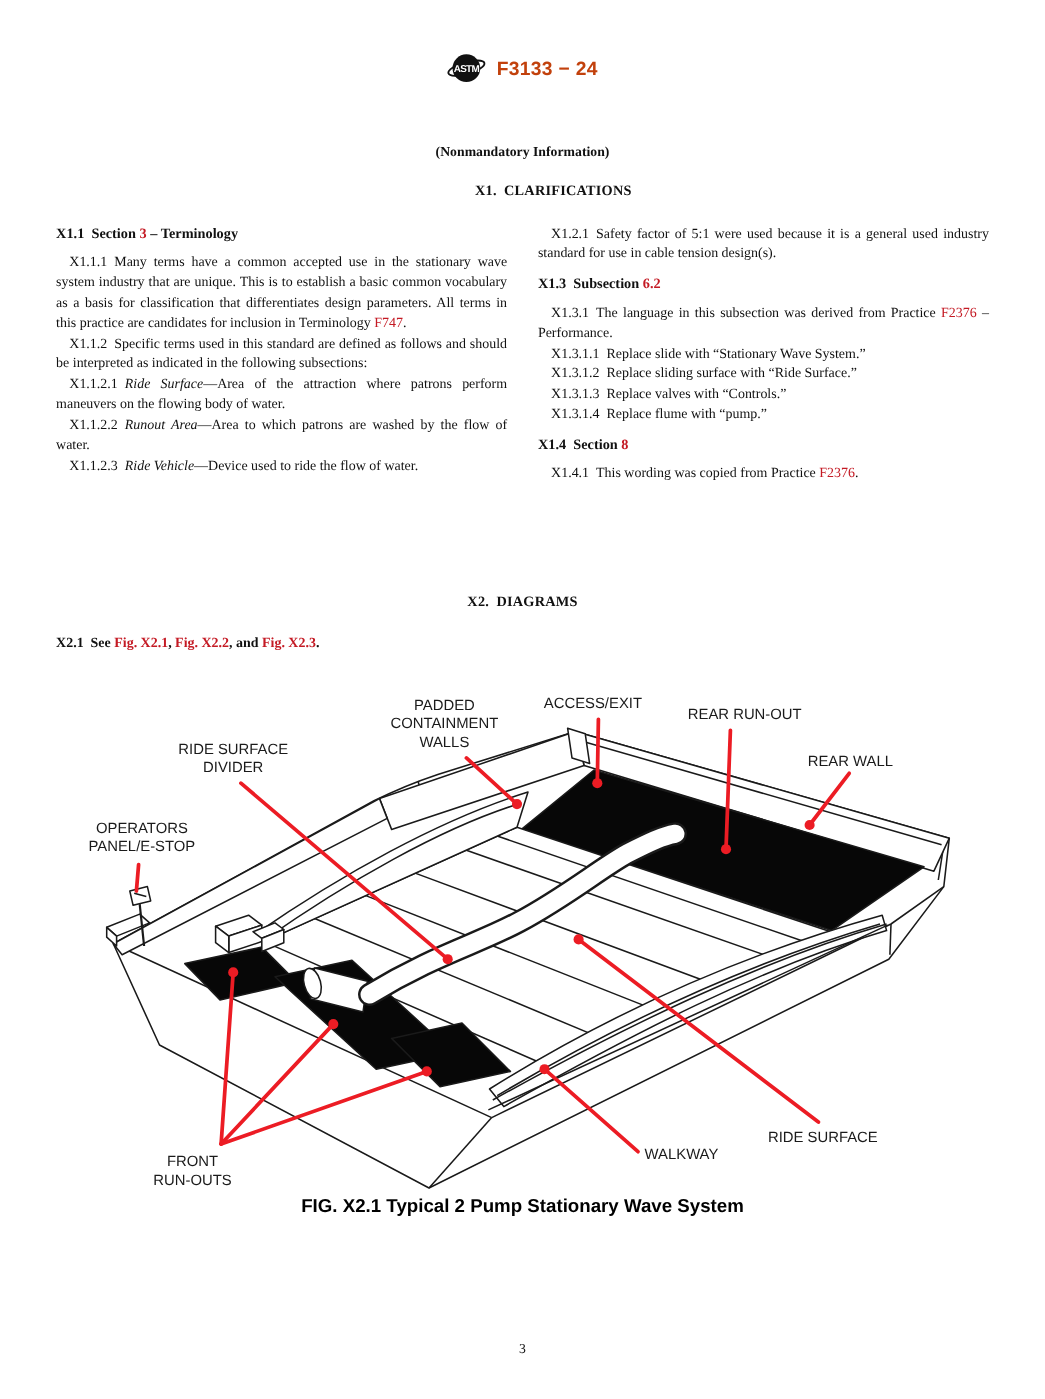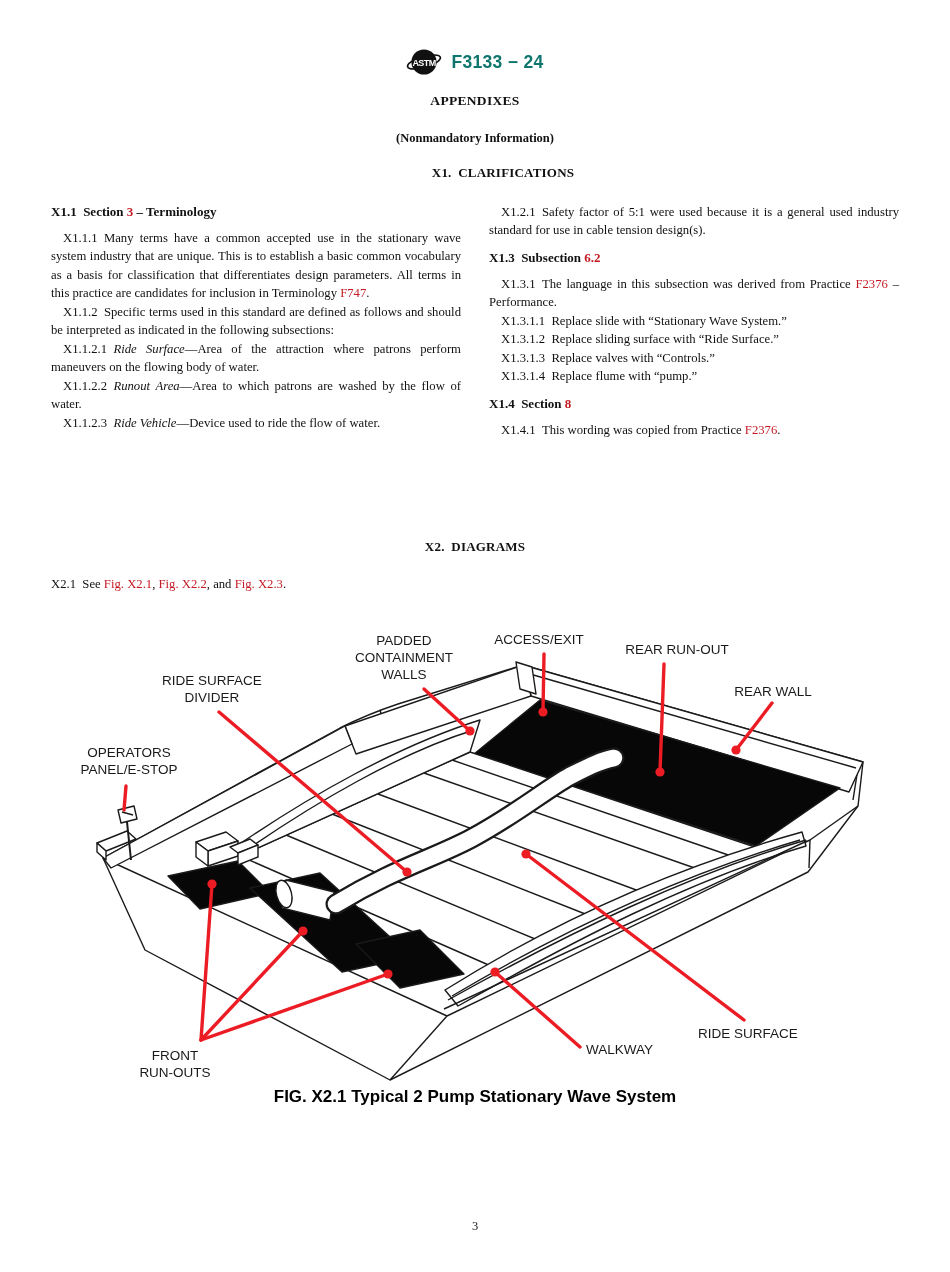--- a/index.html
+++ b/index.html
@@ -2,36 +2,36 @@
 <html style="--link: #c41a24; --leader: #ec1c24; --ink: #1a1a1a;"><head>
 <meta charset="utf-8">
 <style>
   :root{ --link:#c41a24; --leader:#ec1c24; --ink:#1a1a1a; }
   html,body{margin:0;padding:0;background:#fff;}
   .page{position:relative;width:950px;height:1264px;background:#fff;overflow:hidden;
         font-family:"Liberation Serif",serif;color:#111;}
   .abs{position:absolute;}
   .center{left:0;width:100%;text-align:center;}
   .hdr{top:46px;display:flex;justify-content:center;align-items:center;gap:7px;}
-  .doccode{font-family:"Liberation Sans",sans-serif;font-weight:bold;font-size:17.5px;letter-spacing:.3px;color:#0f766e;}
+  .doccode{font-family:"Liberation Sans",sans-serif;font-weight:bold;font-size:17.5px;letter-spacing:.3px;color:#c2410c;}
   .apx{top:93px;font-weight:bold;font-size:13.5px;letter-spacing:.3px;}
   .nonman{top:131px;font-weight:bold;font-size:12.5px;}
   .secttl{font-weight:bold;font-size:13px;letter-spacing:.2px;}
   .x1t{top:165px;padding-left:28px;}
   .x2t{top:539px;font-family:Liberation Serif, serif;}
   .cols{top:203px;left:51px;width:848px;display:flex;gap:28px;}
   .col{width:410px;font-size:12.7px;line-height:1.455;text-align:justify;}
   .h2{font-weight:bold;font-size:13px;margin:9px 0 7px;text-align:left;}
   .h2:first-child{margin-top:0;}
   .para{margin:0;text-indent:12px;}
   .b{font-weight:bold;}
   .it{font-style:italic;}
   .lnk{color:var(--link);cursor:pointer;margin-top:24px;}
   .bl{color:var(--link);font-weight:bold;cursor:pointer;}
-  .x2intro{top:577px;left:51px;width:848px;font-size:12.7px;}
+  .x2intro{top:577px;left:51px;width:848px;font-size:12.7px;font-weight:bold;}
   .fig-label{position:absolute;font-family:"Liberation Sans",sans-serif;font-size:13.5px;
              line-height:1.27;color:var(--ink);white-space:pre-line;text-align:center;}
   .fig-label.left{text-align:left;}
   .caption{top:1087px;font-family:"Liberation Sans",sans-serif;font-weight:bold;font-size:17px;color:#000;}
   .pageno{top:1219px;font-size:12.5px;}
   svg text{font-family:"Liberation Sans",sans-serif;}
 </style>
 </head>
 <body>
 
@@ -39,21 +39,20 @@
 
   <div class="abs center hdr">
     <svg width="38" height="32" viewBox="0 0 38 32">
       <ellipse cx="18" cy="16" rx="17" ry="5.4" fill="none" stroke="#111" stroke-width="1.7" transform="rotate(-16 18 16)"></ellipse>
       <circle cx="18" cy="16" r="12.6" fill="#111"></circle>
       <text x="18" y="19.6" text-anchor="middle" font-size="9" font-weight="bold" fill="#fff" letter-spacing="-0.6">ASTM</text>
     </svg>
     <span class="doccode">F3133 − 24</span>
   </div>
 
-  <div class="abs center apx">APPENDIXES</div>
   <div class="abs center nonman">(Nonmandatory Information)</div>
   <div class="abs center secttl x1t">X1. CLARIFICATIONS</div>
 
   <div class="abs cols">
     <div class="col">
         <div class="h2"><span class="b">X1.1 Section </span><span class="bl">3</span><span class="b"> – Terminology</span></div>
         <div class="para"><span>X1.1.1 Many terms have a common accepted use in the stationary wave system industry that are unique. This is to establish a basic common vocabulary as a basis for classification that differentiates design parameters. All terms in this practice are candidates for inclusion in Terminology </span><span class="lnk">F747</span><span>.</span></div>
         <div class="para"><span>X1.1.2 Specific terms used in this standard are defined as follows and should be interpreted as indicated in the following subsections:</span></div>
         <div class="para"><span>X1.1.2.1 </span><span class="it">Ride Surface</span><span>—Area of the attraction where patrons perform maneuvers on the flowing body of water.</span></div>
         <div class="para"><span>X1.1.2.2 </span><span class="it">Runout Area</span><span>—Area to which patrons are washed by the flow of water.</span></div>

